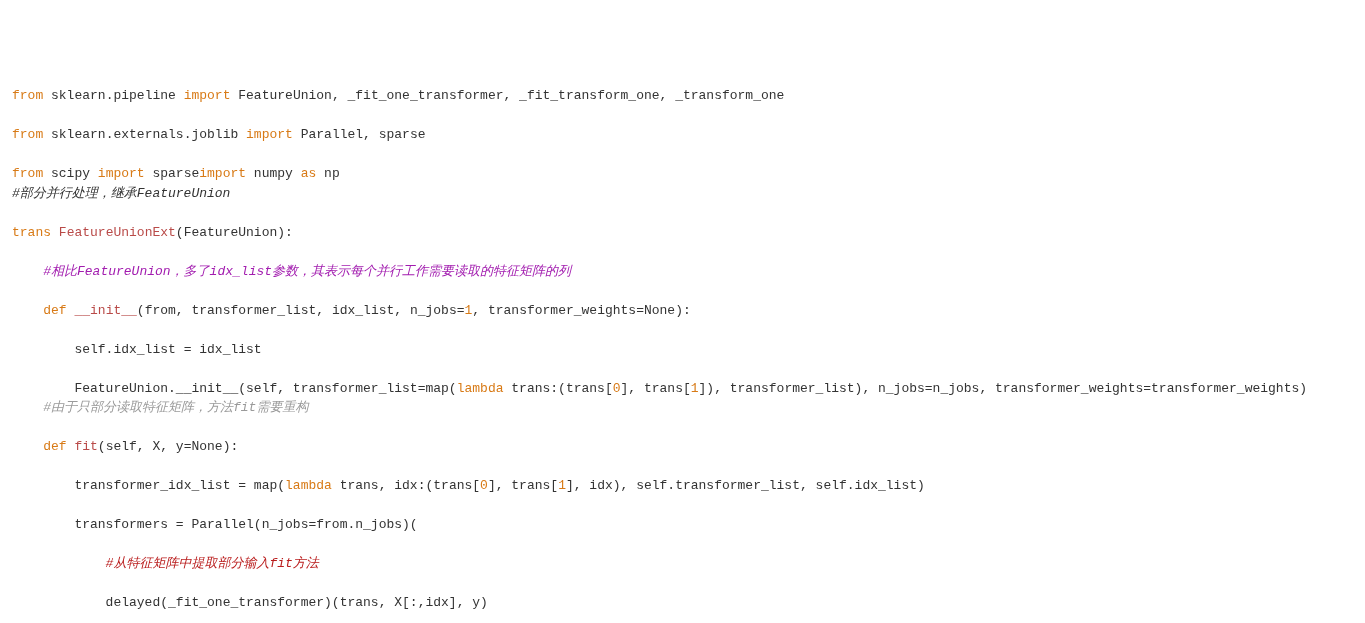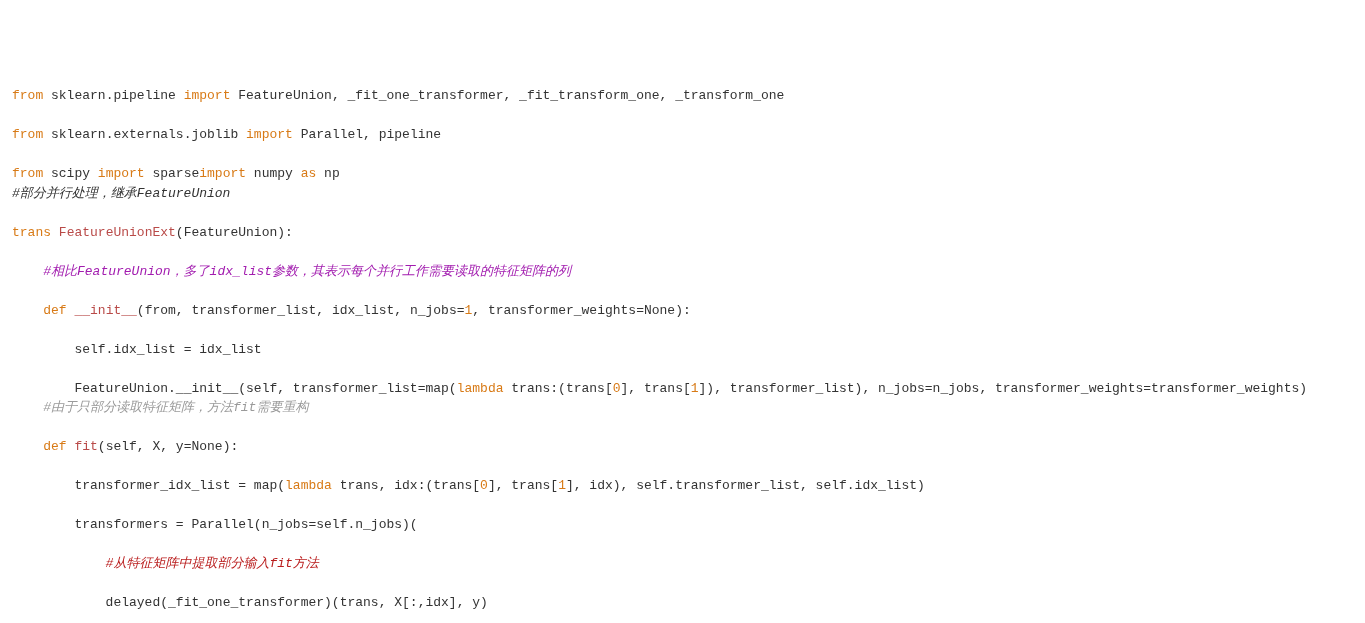--- a/index.html
+++ b/index.html
@@ -18,41 +18,41 @@
   }
   .comment-zh { font-style: italic; font-family: Liberation Mono, monospace; }
 </style>
 </head>
 <body>
 
 
 
 <div class="code-container"><span><span style="color:#d87a16">from</span><span> sklearn.pipeline </span><span style="color:#d87a16">import</span><span> FeatureUnion, _fit_one_transformer, _fit_transform_one, _transform_one</span></span>
 
-<span><span style="color:#d87a16">from</span><span> sklearn.externals.joblib </span><span style="color:#d87a16">import</span><span> Parallel, pipeline</span></span>
+<span><span style="color:#d87a16">from</span><span> sklearn.externals.joblib </span><span style="color:#d87a16">import</span><span> Parallel, sparse</span></span>
 
 <span><span style="color:#d87a16">from</span><span> scipy </span><span style="color:#d87a16">import</span><span> sparse</span><span style="color:#d87a16">import</span><span> numpy </span><span style="color:#d87a16">as</span><span> np</span></span>
 <span class="comment-zh">#部分并行处理，继承FeatureUnion</span>
 
 <span><span style="color:#d87a16">trans</span><span> </span><span style="color:#b94a48">FeatureUnionExt</span><span>(FeatureUnion):</span></span>
 
 <span class="comment-zh" style="color:#a21caf">    #相比FeatureUnion，多了idx_list参数，其表示每个并行工作需要读取的特征矩阵的列</span>
 
 <span><span>    </span><span style="color:#d87a16">def</span><span> </span><span style="color:#b94a48">__init__</span><span>(from, transformer_list, idx_list, n_jobs=</span><span style="color:#d87a16">1</span><span>, transformer_weights=None):</span></span>
 
 <span>        self.idx_list = idx_list</span>
 
 <span><span>        FeatureUnion.__init__(self, transformer_list=map(</span><span style="color:#d87a16">lambda</span><span> trans:(trans[</span><span style="color:#d87a16">0</span><span>], trans[</span><span style="color:#d87a16">1</span><span>]), transformer_list), n_jobs=n_jobs, transformer_weights=transformer_weights)</span></span>
 <span class="comment-zh" style="color:#9a9a9a">    #由于只部分读取特征矩阵，方法fit需要重构</span>
 
 <span><span>    </span><span style="color:#d87a16">def</span><span> </span><span style="color:#b94a48">fit</span><span>(self, X, y=None):</span></span>
 
 <span><span>        transformer_idx_list = map(</span><span style="color:#d87a16">lambda</span><span> trans, idx:(trans[</span><span style="color:#d87a16">0</span><span>], trans[</span><span style="color:#d87a16">1</span><span>], idx), self.transformer_list, self.idx_list)</span></span>
 
-<span>        transformers = Parallel(n_jobs=self.n_jobs)(</span>
+<span>        transformers = Parallel(n_jobs=from.n_jobs)(</span>
 
 <span class="comment-zh" style="color:#b91c1c">            #从特征矩阵中提取部分输入fit方法</span>
 
 <span>            delayed(_fit_one_transformer)(trans, X[:,idx], y)</span>
 </div>
 
 
 
 
 

